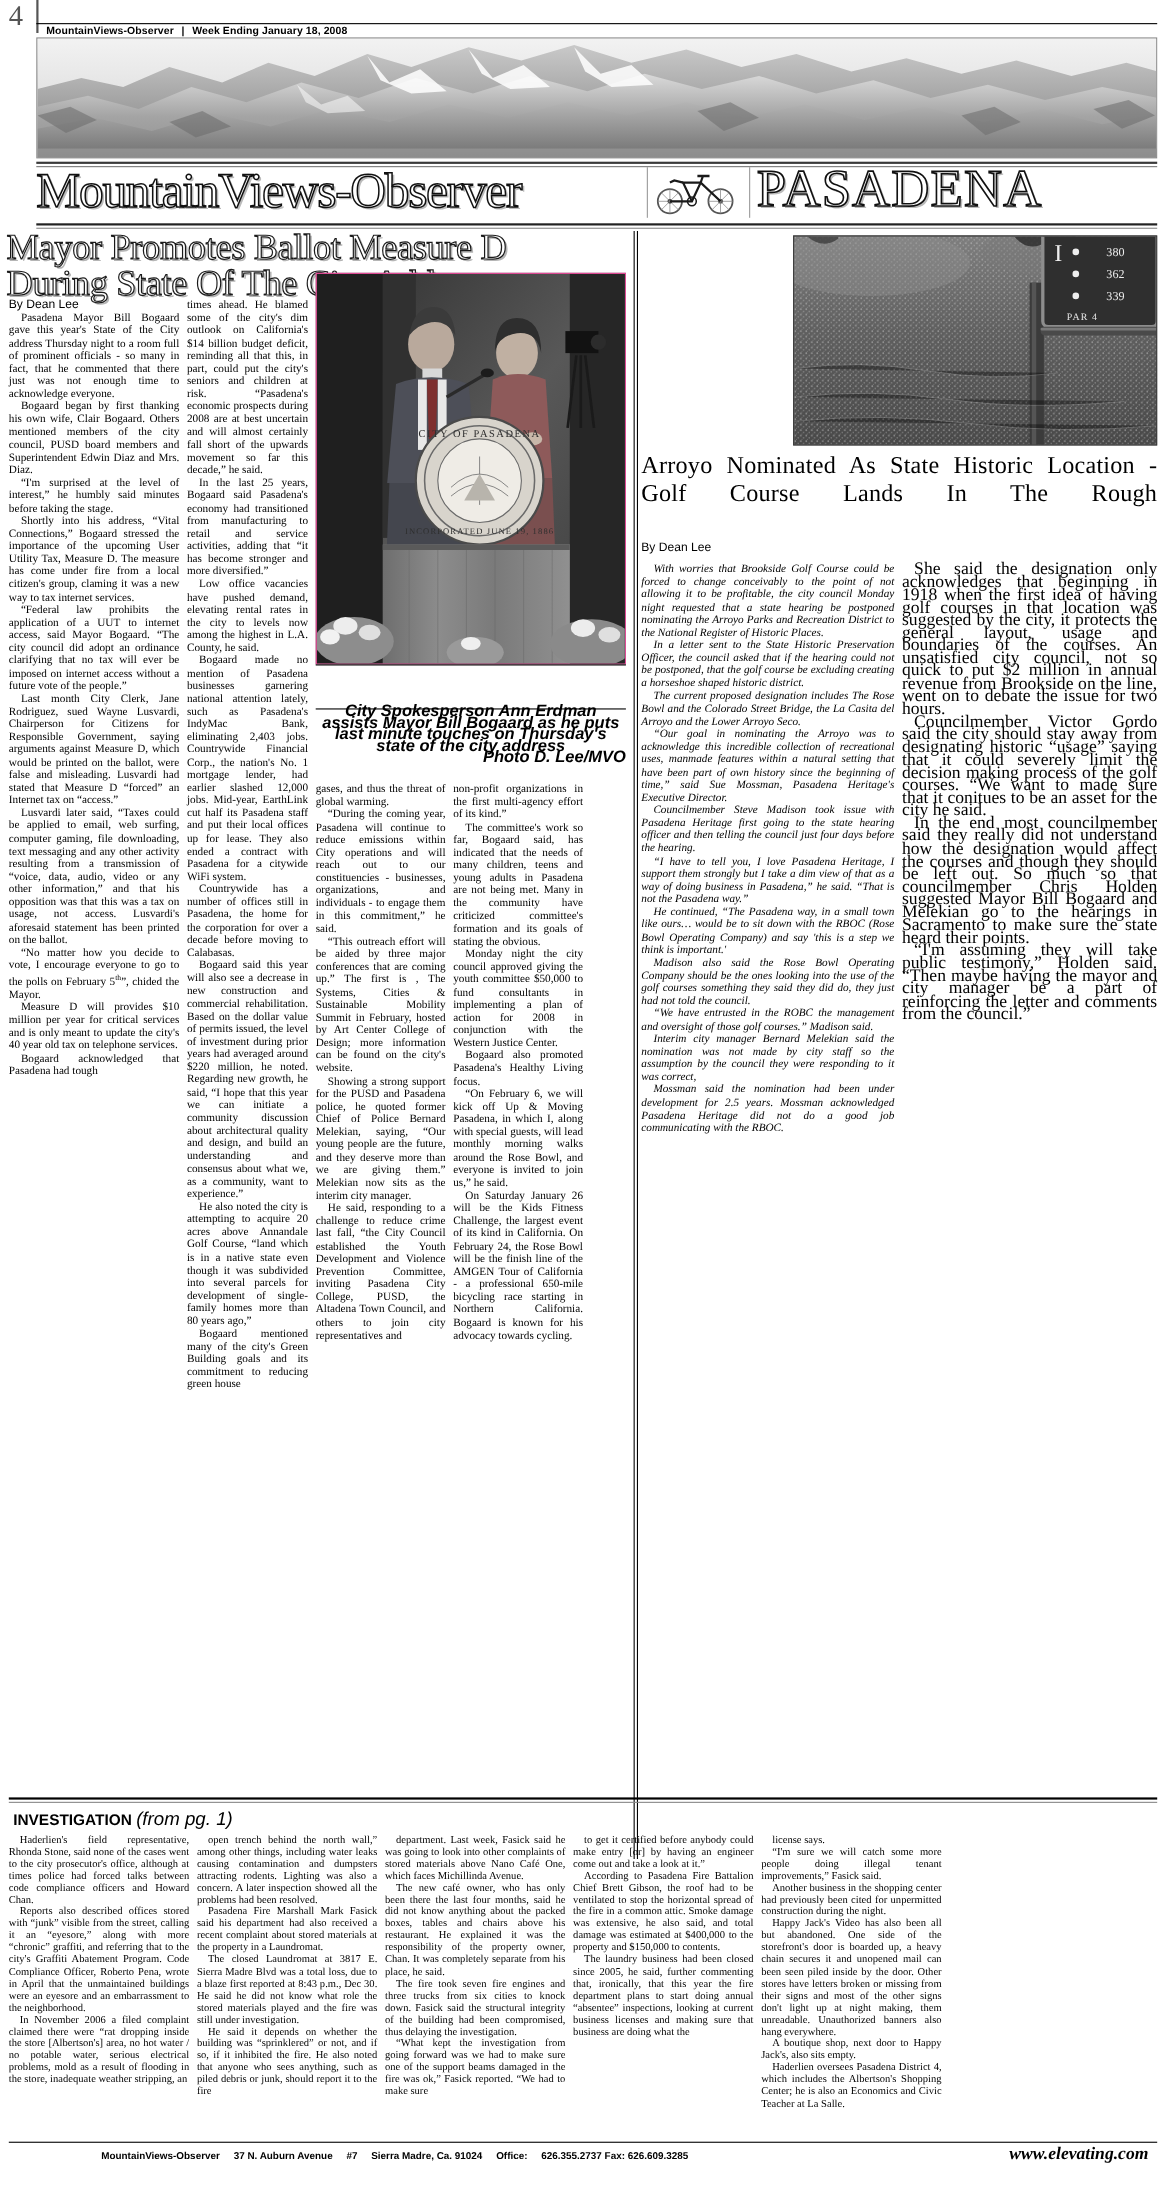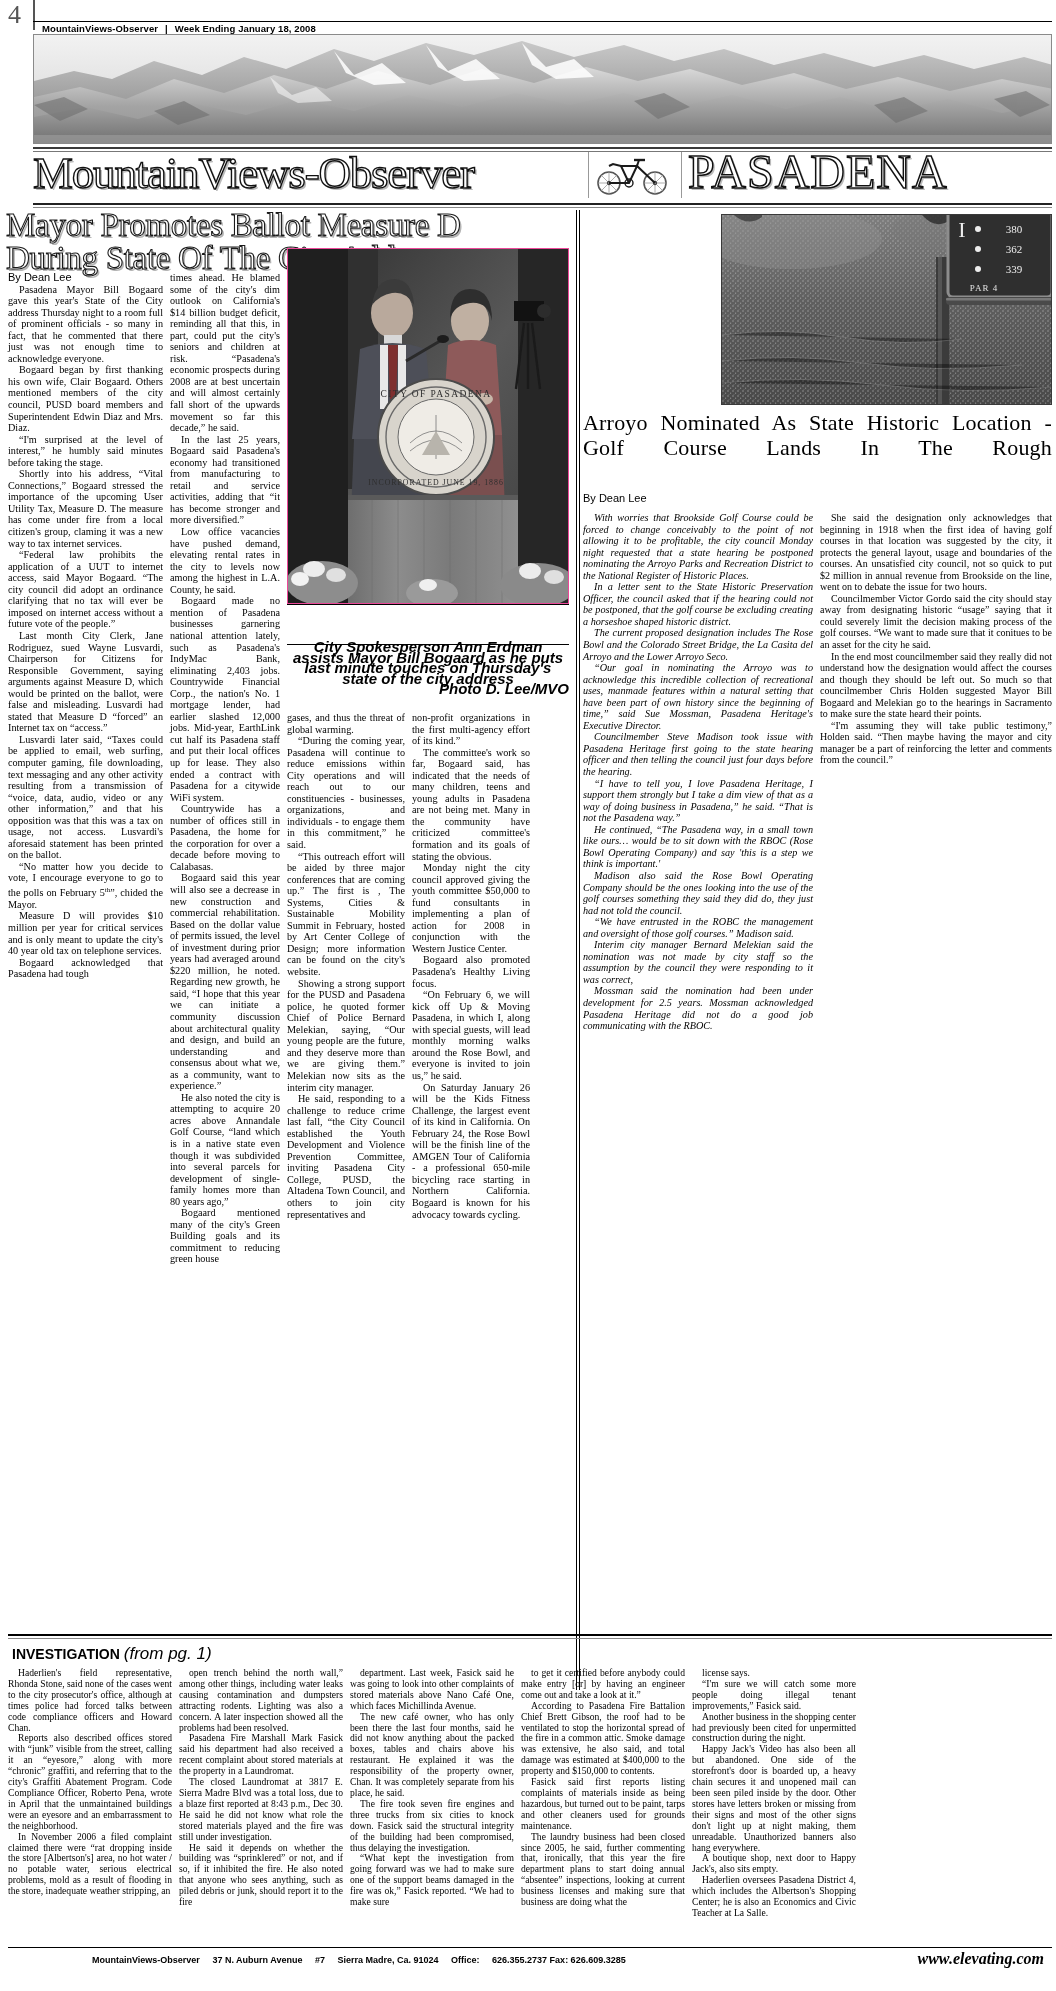--- a/index.html
+++ b/index.html
@@ -138,21 +138,21 @@
   #rt-byline {
     position:absolute; left:583px; top:492px;
     font-family:"Liberation Sans", sans-serif;
     font-size:11px;
   }
 
   #rt-col1 { position:absolute; left:583px; top:512px; width:230px;
     font-family:"Liberation Serif", serif; font-size:10.2px; line-height:11.55px;
     text-align:justify; hyphens:auto;font-style:italic; -webkit-hyphens:auto; }
   #rt-col2 { position:absolute; left:820px; top:512px; width:232px;
-    font-family:"Liberation Serif", serif; font-size:10px; line-height:11.55px;
+    font-family:"Liberation Serif", serif; font-size:16px; line-height:11.55px;
     text-align:justify; hyphens:auto; -webkit-hyphens:auto; }
   #rt-col1 p, #rt-col2 p { margin:0; text-indent:11px; }
 
   
   #inv-rule1 { position:absolute; left:8px; top:1634px; width:1044px; height:2px; background:#000; }
   #inv-rule2 { position:absolute; left:8px; top:1638px; width:1044px; height:1px; background:#888; }
   #inv-head {
     position:absolute; left:12px; top:1644px;
     font-family:"Liberation Sans", sans-serif;
     font-size:14px; font-weight:bold; white-space:nowrap;
@@ -522,21 +522,20 @@
 </div>
 <div class="invcol" id="i3">
   <p class="noind">department. Last week, Fasick said he was going to look into other complaints of stored materials above Nano Café One, which faces Michillinda Avenue.</p>
   <p>The new café owner, who has only been there the last four months, said he did not know anything about the packed boxes, tables and chairs above his restaurant. He explained it was the responsibility of the property owner, Chan. It was completely separate from his place, he said.</p>
   <p>The fire took seven fire engines and three trucks from six cities to knock down. Fasick said the structural integrity of the building had been compromised, thus delaying the investigation.</p>
   <p>“What kept the investigation from going forward was we had to make sure one of the support beams damaged in the fire was ok,” Fasick reported. “We had to make sure</p>
 </div>
 <div class="invcol" id="i4">
   <p class="noind">to get it certified before anybody could make entry [or] by having an engineer come out and take a look at it.”</p>
   <p>According to Pasadena Fire Battalion Chief Brett Gibson, the roof had to be ventilated to stop the horizontal spread of the fire in a common attic. Smoke damage was extensive, he also said, and total damage was estimated at $400,000 to the property and $150,000 to contents.</p>
-  <p>Fasick said first reports listing complaints of materials inside as being hazardous, but turned out to be paint, tarps and other cleaners used for grounds maintenance.</p>
   <p>The laundry business had been closed since 2005, he said, further commenting that, ironically, that this year the fire department plans to start doing annual “absentee” inspections, looking at current business licenses and making sure that business are doing what the</p>
 </div>
 <div class="invcol" id="i5">
   <p class="noind">license says.</p>
   <p>“I'm sure we will catch some more people doing illegal tenant improvements,” Fasick said.</p>
   <p>Another business in the shopping center had previously been cited for unpermitted construction during the night.</p>
   <p>Happy Jack's Video has also been all but abandoned. One side of the storefront's door is boarded up, a heavy chain secures it and unopened mail can been seen piled inside by the door. Other stores have letters broken or missing from their signs and most of the other signs don't light up at night making, them unreadable. Unauthorized banners also hang everywhere.</p>
   <p>A boutique shop, next door to Happy Jack's, also sits empty.</p>
   <p>Haderlien oversees Pasadena District 4, which includes the Albertson's Shopping Center; he is also an Economics and Civic Teacher at La Salle.</p>
 </div>

